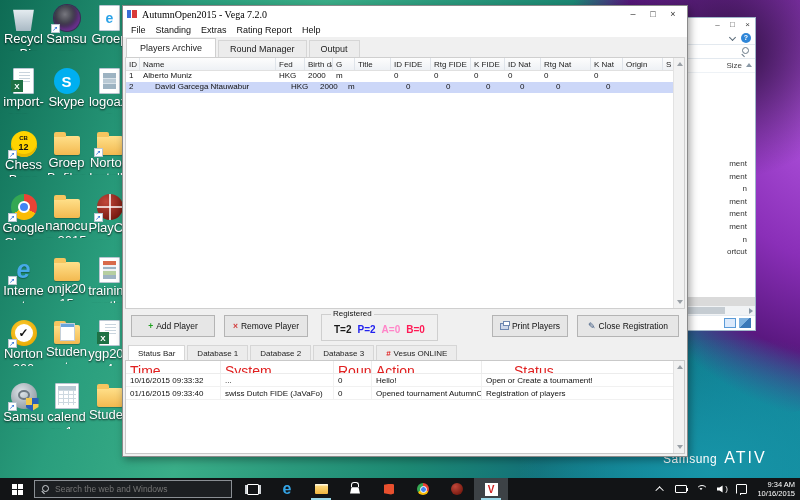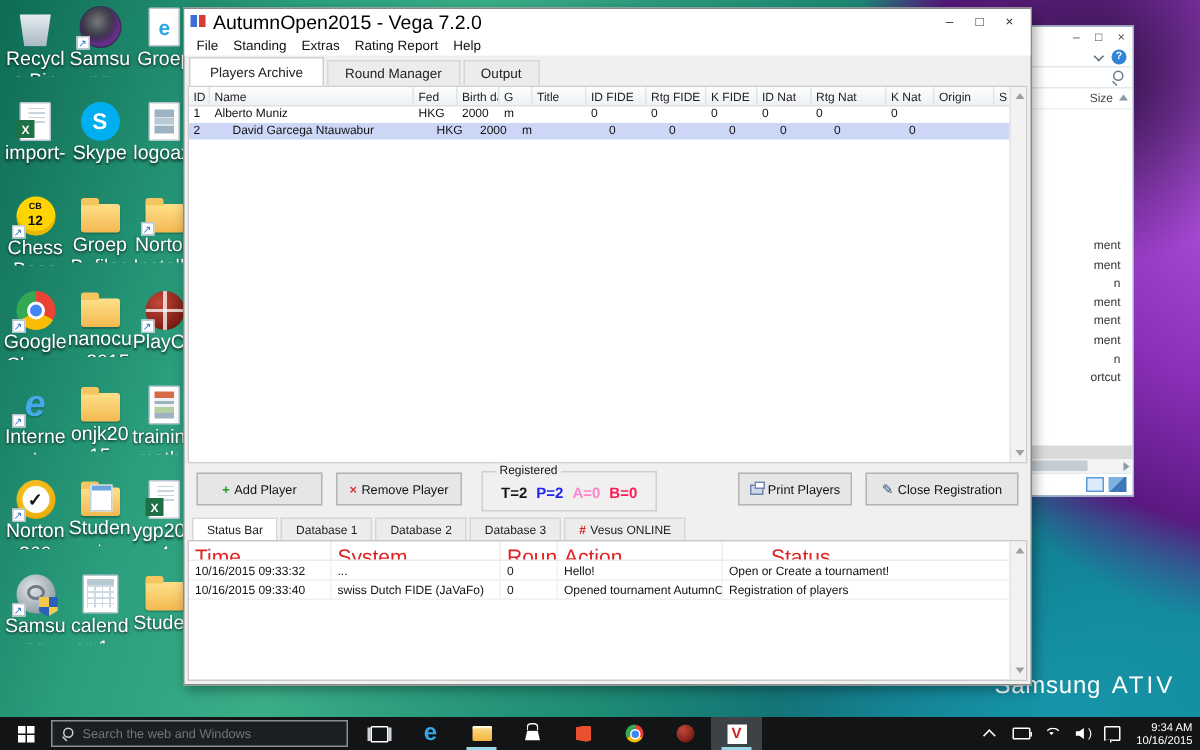--- a/index.html
+++ b/index.html
@@ -73,21 +73,21 @@
   .gi-calendar-file { width:24px; }
   .gi-calendar-file::after { content:''; position:absolute; top:2px; left:2px; right:2px; bottom:3px;
     background:linear-gradient(180deg,#b9c9d4 0 4px, transparent 4px),
       repeating-linear-gradient(90deg,#cdd8e0 0 1px, transparent 1px 5px),
       repeating-linear-gradient(180deg,#cdd8e0 0 1px, transparent 1px 4px); }
   .scb { position:absolute; left:-3px; bottom:-2px; width:9px; height:9px; background:#fff; border:1px solid #b9c6d1;
     display:flex; align-items:center; justify-content:center; font-size:7px; color:#2b6fd4; z-index:2; }
 
   
   #branding { position:absolute; left:663px; top:449px; color:#fff; display:flex; align-items:baseline; z-index:1; }
-  #branding .b1 { font-size:16px; letter-spacing:.5px; }
+  #branding .b1 { font-size:12px; letter-spacing:.5px; }
   #branding .b2 { font-size:16px; font-weight:300; letter-spacing:2px; margin-left:7px; }
 
   
   #explorer { position:absolute; left:684px; top:17px; width:72px; height:314px; background:#fff;
     border:1px solid #9fb6c9; z-index:5; display:flex; flex-direction:column; font-size:8px; }
   .ex-controls { height:13px; display:flex; justify-content:flex-end; }
   .ex-controls span { width:15px; text-align:center; font-size:8px; color:#444; line-height:13px; }
   .ex-ribbonrow { height:13px; display:flex; justify-content:flex-end; align-items:center; gap:5px; padding-right:4px; }
   .chev-down { width:6px; height:6px; position:relative; }
   .chev-down::before { content:''; position:absolute; left:0; top:0; width:4px; height:4px;
@@ -114,21 +114,21 @@
     gap:3px; padding-right:4px; }
   .view-ic1 { width:12px; height:10px; border:1px solid #5a9bd8; background:#dceafc; }
   .view-ic2 { width:12px; height:10px; background:linear-gradient(135deg,#7fb2e0 0 50%, #3a78b8 50% 100%); }
 
   
   #vega { position:absolute; left:122px; top:5px; width:566px; height:452px; background:#f0f0f0;
     border:1px solid #8a8a8a; box-shadow:2px 3px 8px rgba(0,0,0,.35); z-index:10; display:flex; flex-direction:column; }
   .titlebar { height:16px; background:#fff; display:flex; align-items:center; padding:0 4px; }
   .title-icon { width:10px; height:8px; margin-right:5px;
     background:linear-gradient(90deg,#3a6fd8 0 45%, #fff 45% 55%, #d83a3a 55% 100%); }
-  .title-text { flex:1; font-size:13px; color:#000; }
+  .title-text { flex:1; font-size:10px; color:#000;font-family:Liberation Serif, serif; }
   .win-btn { width:20px; text-align:center; font-size:9px; color:#333; line-height:16px; }
   .menubar { height:15px; background:#fff; display:flex; align-items:center; padding-left:3px; }
   .menu-item { font-size:9px; color:#111; padding:0 5px; }
   .tabstrip { height:20px; display:flex; align-items:flex-end; padding-left:3px; }
   .ttab { font-size:9px; color:#222; padding:3px 11px 3px; background:#ececec; border:1px solid #d6d6d6; border-bottom:none; margin-right:2px; }
   .ttab.active { background:#fff; padding:4px 13px 4px; position:relative; z-index:2; border-color:#cfcfcf; }
 
   .players-panel { flex:0 0 252px; margin:0 2px; background:#fff; border:1px solid #cfcfcf; position:relative; overflow:hidden; }
   .ptable { position:absolute; left:0; top:0; right:11px; bottom:0; }
   .phead { display:flex; height:13px; background:linear-gradient(#fdfdfd,#eef1f5); border-bottom:1px solid #e0e0e0; }
@@ -513,21 +513,21 @@
           </div>
         <div id="lbody">
             <div class="ltr">
               <div class="ltd" style="width: 95px;">10/16/2015 09:33:32</div>
               <div class="ltd" style="width: 113px;">...</div>
               <div class="ltd" style="width: 38px;">0</div>
               <div class="ltd" style="width: 110px;">Hello!</div>
               <div class="ltd" style="width: 193px;">Open or Create a tournament!</div>
             </div>
             <div class="ltr">
-              <div class="ltd" style="width: 95px;">10/16/2015 09:33:40</div>
+              <div class="ltd" style="width: 95px;">01/16/2015 09:33:40</div>
               <div class="ltd" style="width: 113px;">swiss Dutch FIDE (JaVaFo)</div>
               <div class="ltd" style="width: 38px;">0</div>
               <div class="ltd" style="width: 110px;">Opened tournament AutumnOp</div>
               <div class="ltd" style="width: 193px;">Registration of players</div>
             </div>
           </div>
       </div>
       <div class="vscroll"></div>
     </div>
   </div>

